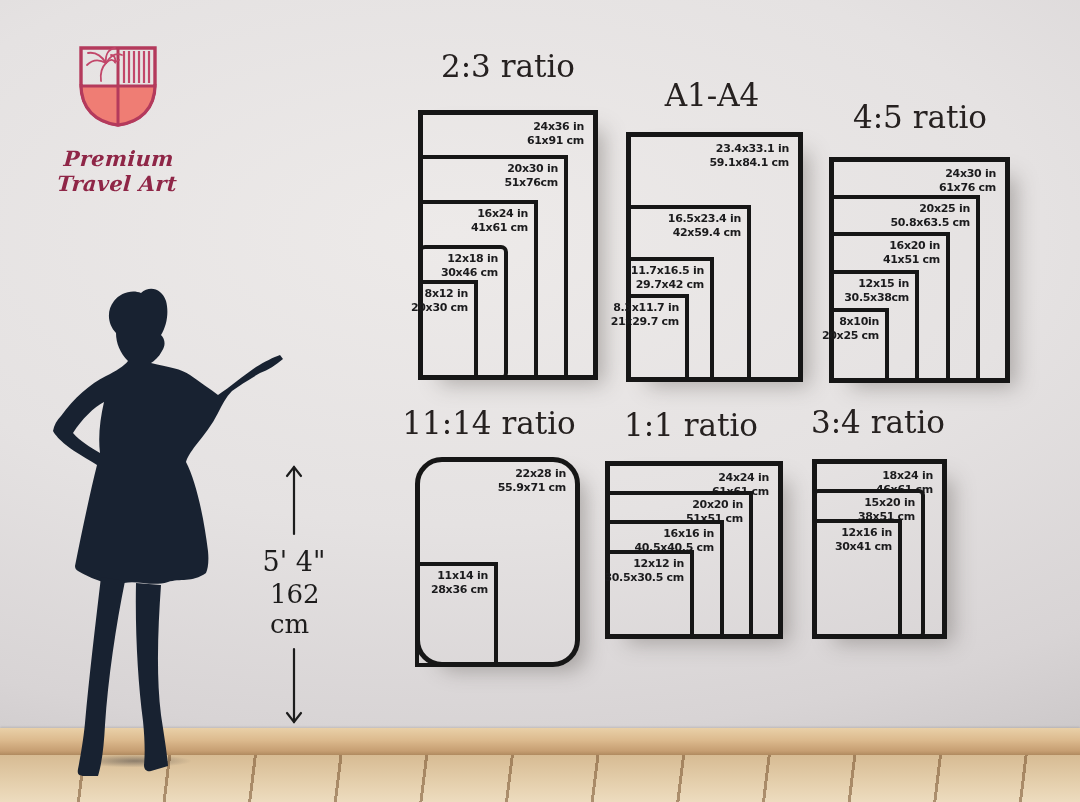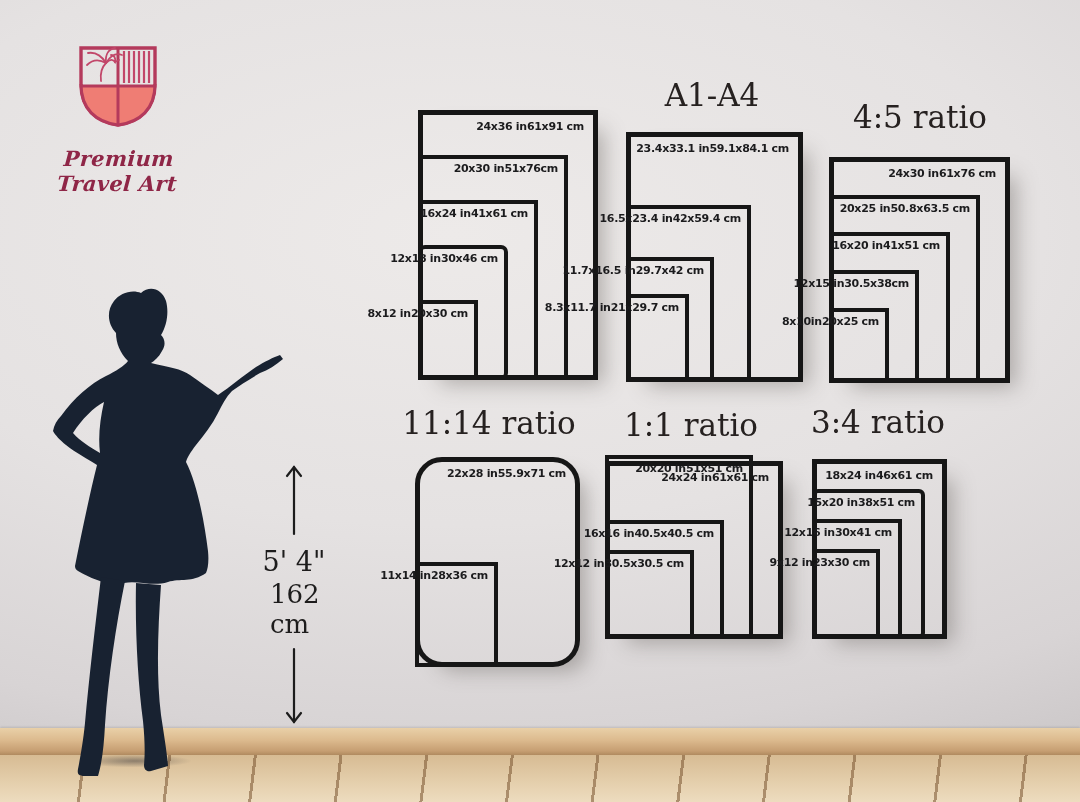--- a/index.html
+++ b/index.html
@@ -32,21 +32,21 @@
   .h-feet{font:27px "DejaVu Serif",serif;margin-top:10px;}
   .h-cm{font:26px "DejaVu Serif",serif;margin-top:2px;margin-bottom:8px;margin-left:12px;}
   
   .group-title{position:absolute;transform:translateX(-50%);margin:0;z-index:4;
         font:31px "DejaVu Serif",serif;font-weight:500;color:#262120;white-space:nowrap;}
   .size-group{position:absolute;z-index:4;}
   .size-box{position:absolute;left:0;bottom:0;box-sizing:border-box;
         border:4px solid #161616;background:transparent;}
   .size-box.outer{border-width:5px;
         box-shadow:14px 12px 20px -8px rgba(70,62,58,.35);}
-  .size-label{position:absolute;top:3px;right:6px;display:flex;flex-direction:row;
+  .size-label{position:absolute;top:3px;right:6px;display:flex;flex-direction:column;
         text-align:right;font:bold 11px "DejaVu Sans",sans-serif;letter-spacing:-.3px;
         line-height:13.5px;color:#1b1b1d;white-space:nowrap;}
   .outer>.size-label{top:5px;right:9px;}
 </style>
 </head>
 <body>
 
 <div class="scene">
 
   <div class="wall"></div>
@@ -119,20 +119,21 @@
     <div class="h-feet">5' 4"</div>
     <div class="h-cm">162 cm</div>
     <svg width="22" height="78" viewBox="0 0 22 78">
       <g stroke="#1c1c1c" stroke-width="2.2" fill="none" stroke-linecap="round">
         <line x1="11" y1="2" x2="11" y2="75"></line>
         <polyline points="4,66 11,75 18,66"></polyline>
       </g>
     </svg>
   </div>
 
+  <h2 class="group-title" style="left:508px;top:48px">2:3 ratio</h2>
   <h2 class="group-title" style="left:712px;top:77px">A1-A4</h2>
   <h2 class="group-title" style="left:920px;top:99px">4:5 ratio</h2>
   <h2 class="group-title" style="left:489px;top:405px">11:14 ratio</h2>
   <h2 class="group-title" style="left:691px;top:407px">1:1 ratio</h2>
   <h2 class="group-title" style="left:878px;top:404px">3:4 ratio</h2>
 
   <div class="size-group" style="left:418px;top:110px;width:180px;height:270px">
       <div class="size-box outer" style="width: 180px; height: 270px;">
         <div class="size-label">
           <span>24x36 in</span>
@@ -150,21 +151,21 @@
           <span>16x24 in</span>
           <span>41x61 cm</span>
         </div>
       </div>
       <div class="size-box" style="width: 90px; height: 135px; border-radius: 7px;">
         <div class="size-label">
           <span>12x18 in</span>
           <span>30x46 cm</span>
         </div>
       </div>
-      <div class="size-box" style="width: 60px; height: 80px;">
+      <div class="size-box" style="width: 60px; height: 100px;">
         <div class="size-label">
           <span>8x12 in</span>
           <span>20x30 cm</span>
         </div>
       </div>
     </div>
   <div class="size-group" style="left:626px;top:132px;width:177px;height:250px">
       <div class="size-box outer" style="width: 177px; height: 250px;">
         <div class="size-label">
           <span>23.4x33.1 in</span>
@@ -236,21 +237,21 @@
         </div>
       </div>
     </div>
   <div class="size-group" style="left:605px;top:461px;width:178px;height:178px">
       <div class="size-box outer" style="width: 178px; height: 178px; padding-left: 47px;">
         <div class="size-label">
           <span>24x24 in</span>
           <span>61x61 cm</span>
         </div>
       </div>
-      <div class="size-box" style="width: 148px; height: 184px;">
+      <div class="size-box" style="width: 148px; height: 148px;">
         <div class="size-label">
           <span>20x20 in</span>
           <span>51x51 cm</span>
         </div>
       </div>
       <div class="size-box" style="width: 119px; height: 119px;">
         <div class="size-label">
           <span>16x16 in</span>
           <span>40.5x40.5 cm</span>
         </div>
@@ -274,21 +275,15 @@
           <span>15x20 in</span>
           <span>38x51 cm</span>
         </div>
       </div>
       <div class="size-box" style="width: 90px; height: 120px;">
         <div class="size-label">
           <span>12x16 in</span>
           <span>30x41 cm</span>
         </div>
       </div>
-      <div class="size-box" style="width: 68px; height: 90px;">
-        <div class="size-label">
-          <span>9x12 in</span>
-          <span>23x30 cm</span>
-        </div>
-      </div>
     </div>
 
 </div>
 
 </body></html>

